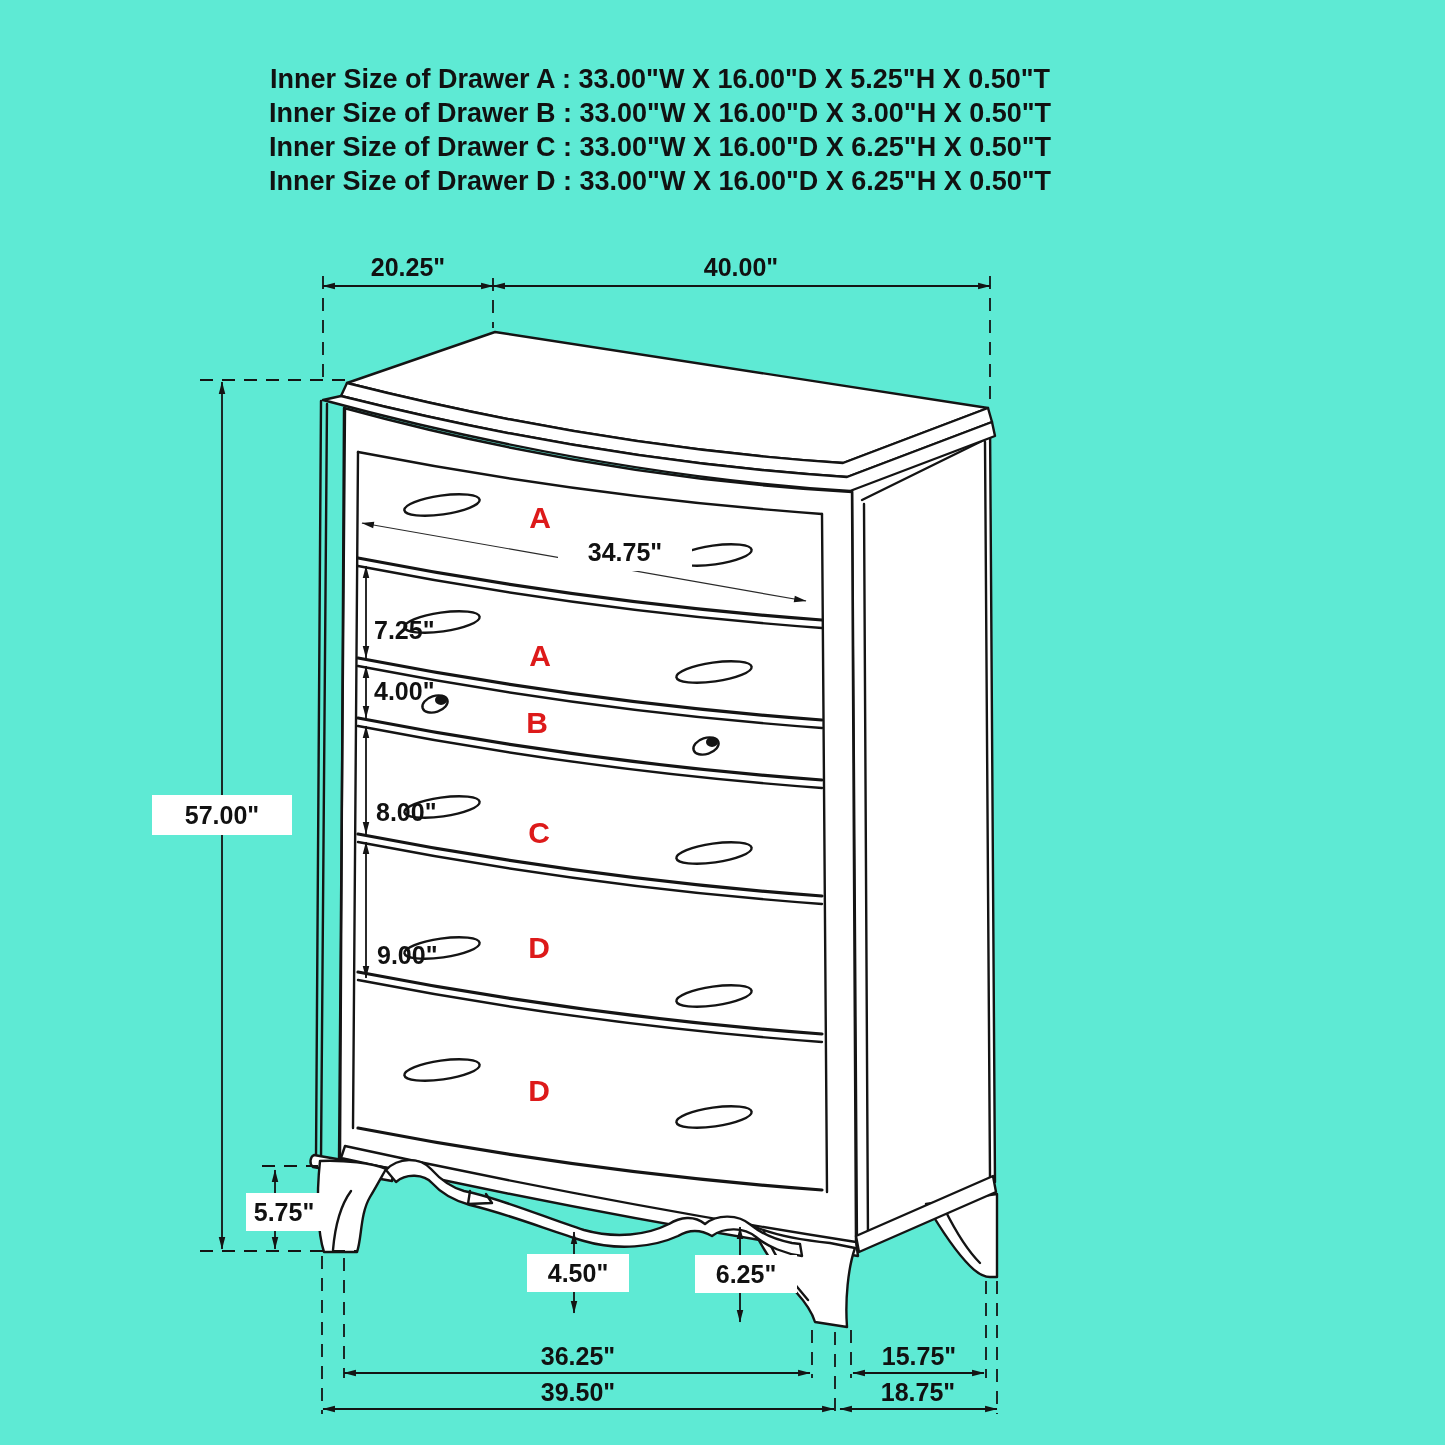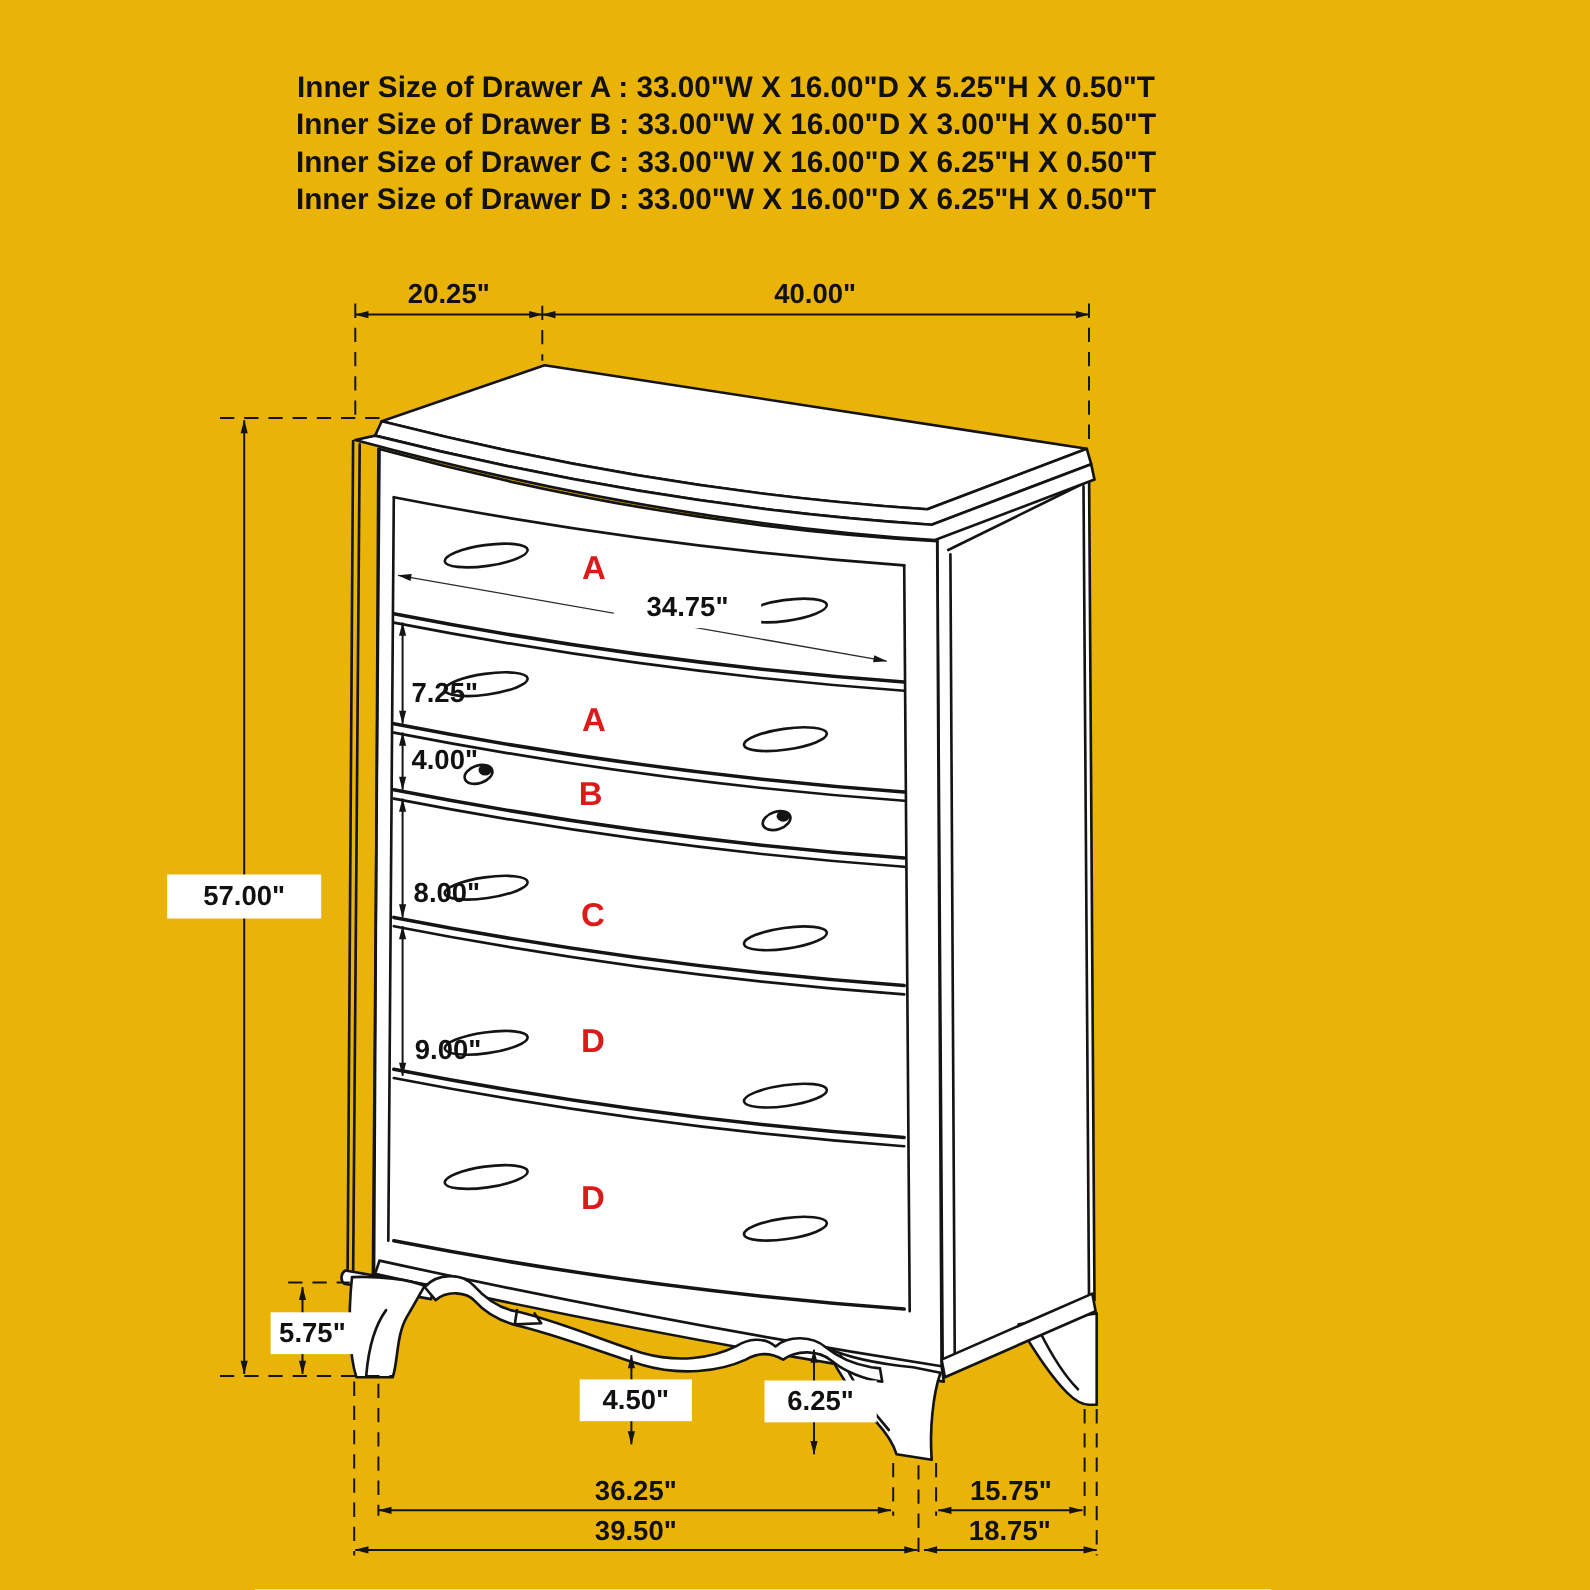--- a/index.html
+++ b/index.html
@@ -1,16 +1,16 @@
 <!DOCTYPE html>
 <html><head>
 <meta charset="utf-8">
 <style>
   html,body{margin:0;padding:0;background:#ffffff;}
-  #stage{position:relative;width:1445px;height:1445px;background:#eab308;overflow:hidden;
+  #stage{position:relative;width:1445px;height:1445px;background:#5eead4;overflow:hidden;
          font-family:"Liberation Sans","DejaVu Sans",sans-serif;}
   svg{position:absolute;left:0;top:0;}
   .ln{stroke:#141414;stroke-width:2.4;fill:none;stroke-linecap:round;stroke-linejoin:round;}
   .lnthick{stroke:#141414;stroke-width:3.2;fill:none;stroke-linecap:round;stroke-linejoin:round;}
   .lnthin{stroke:#2a2a2a;stroke-width:1.2;fill:none;}
   .face{fill:#ffffff;stroke:#141414;stroke-width:2.4;stroke-linejoin:round;}
   .dash{stroke:#141414;stroke-width:1.8;fill:none;stroke-dasharray:13 9;}
   .dim{stroke:#141414;stroke-width:1.8;fill:none;}
   .dim-text{font-weight:700;font-size:25px;fill:#111111;}
   .hdr-text{font-weight:700;font-size:27px;fill:#111111;}

